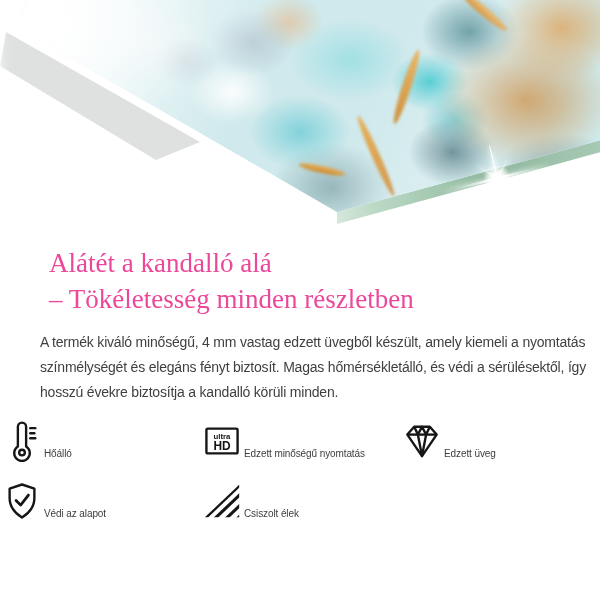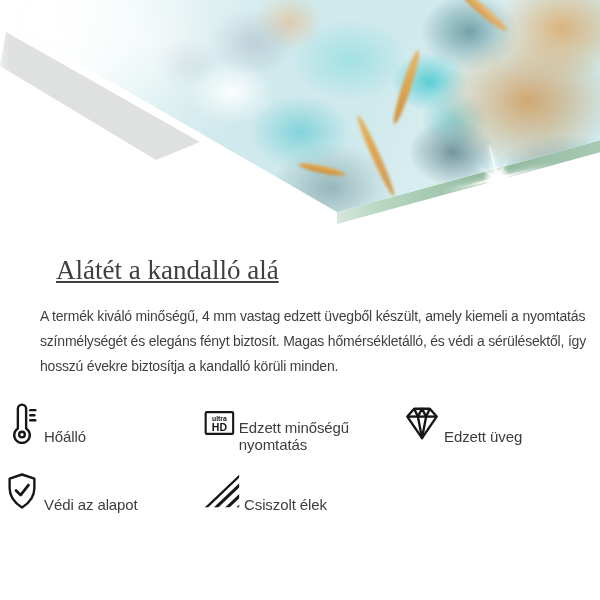--- a/index.html
+++ b/index.html
@@ -61,30 +61,30 @@
     rgba(255,255,255,.95) 42%,#ffffff 50%,rgba(255,255,255,.95) 58%,transparent);
     box-shadow:0 0 5px rgba(255,255,255,.85);border-radius:50%;}
   .flare-h{left:-55px;top:-1.5px;width:110px;height:3px;}
   .flare-v{left:-1.5px;top:-34px;width:3px;height:68px;background:linear-gradient(to bottom,transparent,
     rgba(255,255,255,.95) 42%,#ffffff 50%,rgba(255,255,255,.95) 58%,transparent);}
   .flare-d1{left:-24px;top:-1px;width:48px;height:2px;transform:rotate(45deg);}
   .flare-d2{left:-24px;top:-1px;width:48px;height:2px;transform:rotate(-45deg);}
 
   
   .content{padding:0 40px;}
-  .title{margin:16px;padding-top:6px;font-family:"Liberation Serif",serif;font-weight:400;
-         font-size:27px;line-height:1.35;color:#404040;letter-spacing:0;text-decoration:underline;}
+  .title{margin:9px;padding-top:6px;font-family:"Liberation Serif",serif;font-weight:400;
+         font-size:27px;line-height:1.35;color:#ec4899;letter-spacing:0;}
   .title span{display:block;}
   .description{margin:12px 0 0;font-size:14px;line-height:25px;color:#3f3f3f;letter-spacing:-.2px;}
   .description span{display:block;white-space:nowrap;}
 
   .features{display:flex;flex-wrap:wrap;width:600px;margin:14px 0 0 -40px;}
   .feature{width:200px;display:flex;flex-direction:row;align-items:center;margin-bottom:16px;}
   .feature svg{width:44px;height:44px;display:block;}
-  .feature .label{margin-top:26px;font-size:15px;color:#3d3d3d;letter-spacing:-.1px;}
+  .feature .label{margin-top:26px;font-size:10px;color:#3d3d3d;letter-spacing:-.1px;}
   .ico{stroke:#161616;fill:none;stroke-width:2.6;}
 </style>
 </head>
 <body>
 
 <div class="page">
 
   <div class="hero">
     <div class="shadow-left"></div>
     <div class="edge edge-left"></div>
@@ -102,20 +102,21 @@
       <div class="flare flare-v"></div>
       <div class="flare flare-d1"></div>
       <div class="flare flare-d2"></div>
       <div class="core"></div>
     </div>
   </div>
 
   <div class="content">
     <h1 class="title">
       <span>Alátét a kandalló alá</span>
+      <span>– Tökéletesség minden részletben</span>
     </h1>
 
     <p class="description">
       <span>A termék kiváló minőségű, 4 mm vastag edzett üvegből készült, amely kiemeli a nyomtatás</span>
       <span>színmélységét és elegáns fényt biztosít. Magas hőmérsékletálló, és védi a sérülésektől, így</span>
       <span>hosszú évekre biztosítja a kandalló körüli minden.</span>
     </p>
 
     <div class="features">
 

